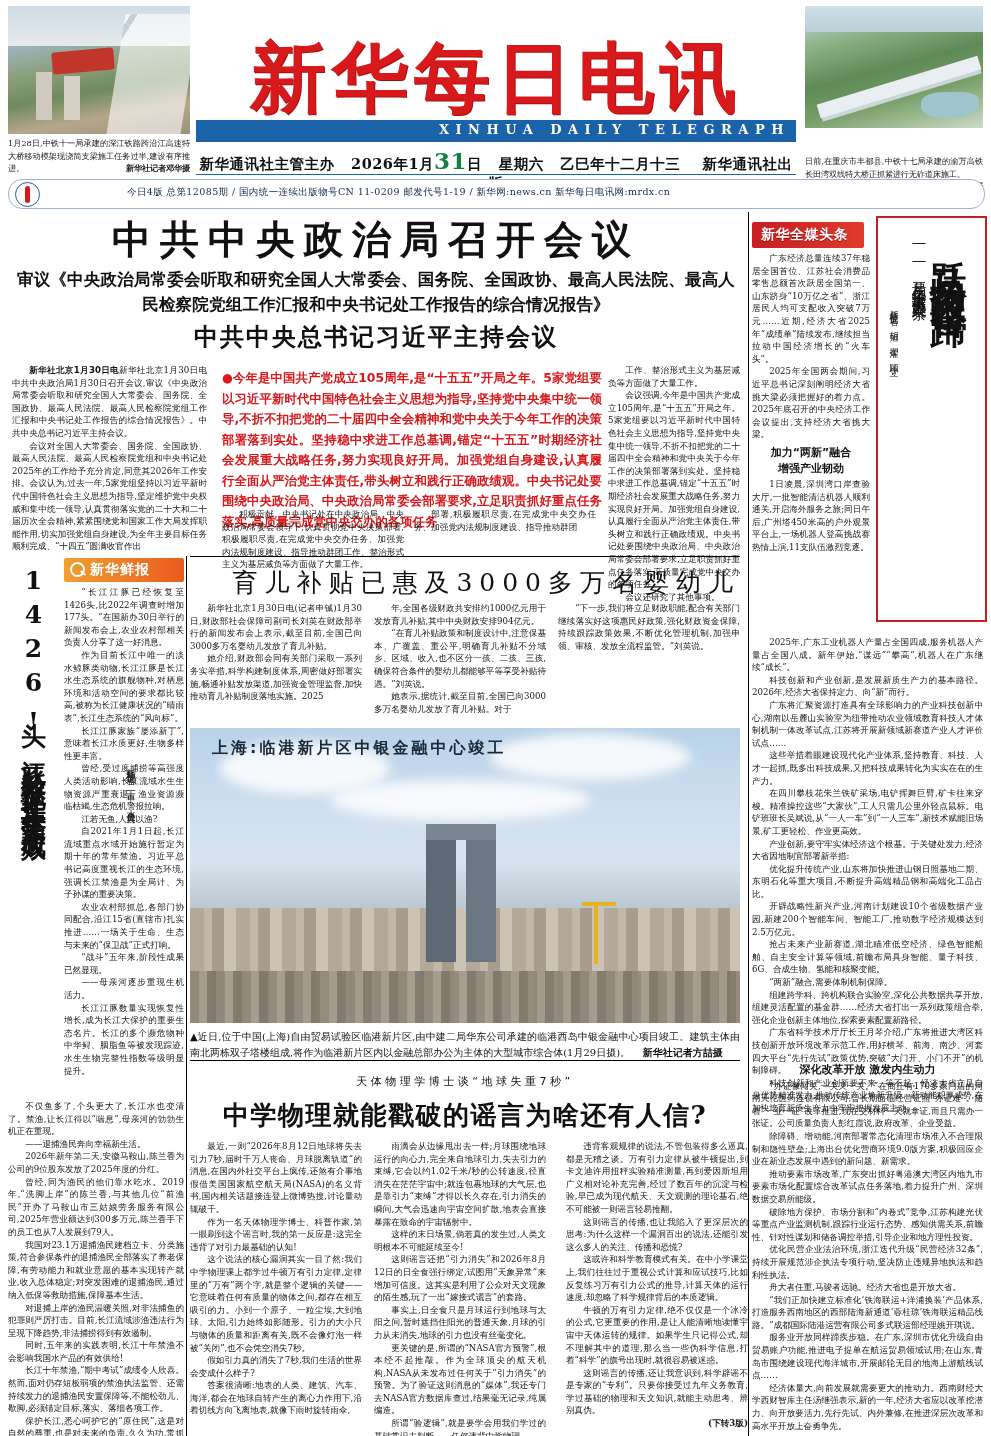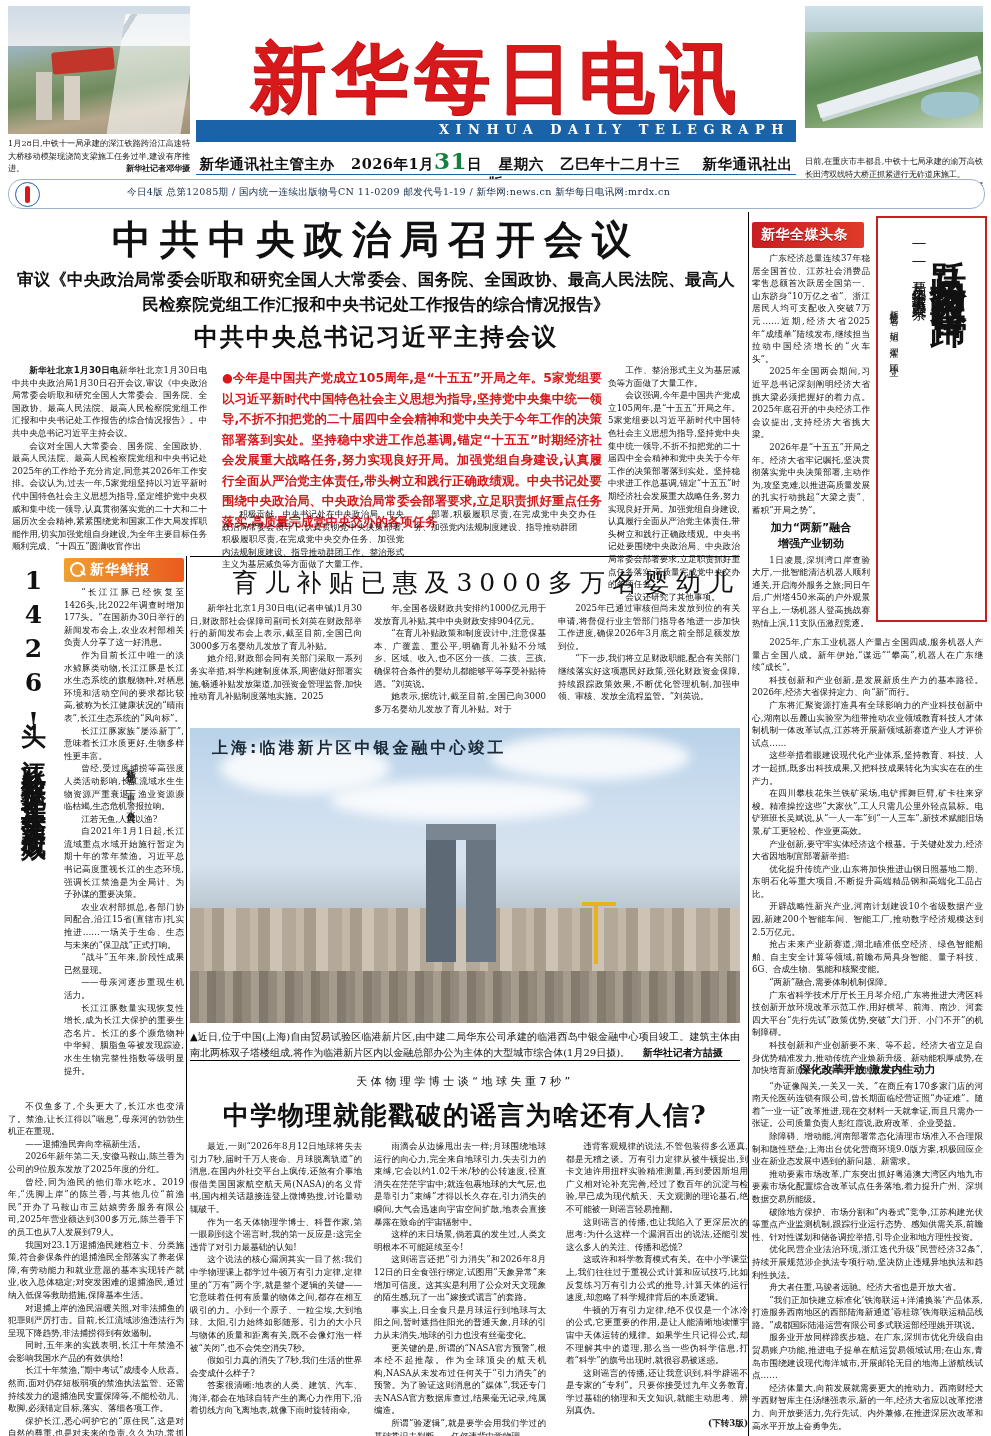--- a/index.html
+++ b/index.html
@@ -269,21 +269,20 @@
   <div class="mid-c1 bt">
       <p>新华社北京1月30日电(记者申铖)1月30日,财政部社会保障司副司长刘英在财政部举行的新闻发布会上表示,截至目前,全国已向3000多万名婴幼儿发放了育儿补贴。</p>
       <p>她介绍,财政部会同有关部门采取一系列务实举措,科学构建制度体系,周密做好部署实施,畅通补贴发放渠道,加强资金管理监督,加快推动育儿补贴制度落地实施。2025</p>
     </div>
   <div class="mid-c2 bt">
       <p>年,全国各级财政共安排约1000亿元用于发放育儿补贴,其中中央财政安排904亿元。</p>
       <p>“在育儿补贴政策和制度设计中,注意保基本、广覆盖、重公平,明确育儿补贴不分域乡、区域、收入,也不区分一孩、二孩、三孩,确保符合条件的婴幼儿都能够平等享受补贴待遇。”刘英说。</p>
       <p>她表示,据统计,截至目前,全国已向3000多万名婴幼儿发放了育儿补贴。对于</p>
     </div>
   <div class="mid-c3 bt">
-      <p>2025年已通过审核但尚未发放到位的有关申请,将督促行业主管部门指导各地进一步加快工作进度,确保2026年3月底之前全部足额发放到位。</p>
       <p>“下一步,我们将立足财政职能,配合有关部门继续落实好这项惠民好政策,强化财政资金保障,持续跟踪政策效果,不断优化管理机制,加强申领、审核、发放全流程监管。”刘英说。</p>
     </div>
 
   <div class="bigphoto">
     <div class="bp-cloud" style="left:30px;top:14px;width:170px;height:52px;"></div>
     <div class="bp-cloud" style="left:300px;top:6px;width:200px;height:46px;"></div>
     <div class="bp-cloud" style="left:140px;top:52px;width:260px;height:40px;"></div>
     <div class="bp-city"></div>
     <div class="bp-city2"></div>
     <div class="bp-towerA"></div>
@@ -330,37 +329,37 @@
   </div>
   <div class="vtitle-box">
     <div class="vtitle">跃马扬鞭自奋蹄</div>
     <div class="vsub">——开局之年经济大省挑大梁观察</div>
     <div class="vbyline2">新华社记者  胡旭  翟濯  顾小立</div>
   </div>
 
   <div class="rbody1 bt">
     <p>广东经济总量连续37年稳居全国首位、江苏社会消费品零售总额首次跃居全国第一、山东跻身“10万亿之省”、浙江居民人均可支配收入突破7万元……近期,经济大省2025年“成绩单”陆续发布,继续担当拉动中国经济增长的“火车头”。</p>
       <p>2025年全国两会期间,习近平总书记深刻阐明经济大省挑大梁必须把握好的着力点。2025年底召开的中央经济工作会议提出,支持经济大省挑大梁。</p>
-      <p>2026年是“十五五”开局之年。经济大省牢记嘱托,坚决贯彻落实党中央决策部署,主动作为,攻坚克难,以推进高质量发展的扎实行动挑起“大梁之责”、蓄积“开局之势”。</p>
     <div class="sec-h">加力“两新”融合</div>
     <div class="sec-h" style="margin-top:0;">增强产业韧劲</div>
     <p>1日凌晨,深圳湾口岸查验大厅,一批智能清洁机器人顺利通关,开启海外服务之旅;同日午后,广州塔450米高的户外观景平台上,一场机器人登高挑战赛热情上演,11支队伍激烈竞逐。</p>
   </div>
 
   <div class="rbody2 bt">
       <p>2025年,广东工业机器人产量占全国四成,服务机器人产量占全国八成。新年伊始,“谋远”“攀高”,机器人在广东继续“成长”。</p>
       <p>科技创新和产业创新,是发展新质生产力的基本路径。2026年,经济大省保持定力、向“新”而行。</p>
       <p>广东将汇聚资源打造具有全球影响力的产业科技创新中心,湖南以岳麓山实验室为纽带推动农业领域教育科技人才体制机制一体改革试点,江苏将开展新领域新赛道产业人才评价试点……</p>
       <p>这些举措着眼建设现代化产业体系,坚持教育、科技、人才一起抓,既多出科技成果,又把科技成果转化为实实在在的生产力。</p>
       <p>在四川攀枝花朱兰铁矿采场,电铲挥舞巨臂,矿卡往来穿梭。精准操控这些“大家伙”,工人只需几公里外轻点鼠标。电铲班班长吴斌说,从“一人一车”到“一人三车”,新技术赋能旧场景,矿工更轻松、作业更高效。</p>
       <p>产业创新,要守牢实体经济这个根基。于关键处发力,经济大省因地制宜部署新举措:</p>
       <p>优化提升传统产业,山东将加快推进山钢日照基地二期、东明石化等重大项目,不断提升高端精品钢和高端化工品占比。</p>
       <p>开辟战略性新兴产业,河南计划建设10个省级数据产业园,新建200个智能车间、智能工厂,推动数字经济规模达到2.5万亿元。</p>
       <p>抢占未来产业新赛道,湖北瞄准低空经济、绿色智能船舶、自主安全计算等领域,前瞻布局具身智能、量子科技、6G、合成生物、氢能和核聚变能。</p>
       <p>“两新”融合,需要体制机制保障。</p>
+      <p>组建跨学科、跨机构联合实验室,深化公共数据共享开放,组建灵活配置的基金群……经济大省打出一系列政策组合拳,强化企业创新主体地位,探索要素配置新路径。</p>
       <p>广东省科学技术厅厅长王月琴介绍,广东将推进大湾区科技创新开放环境改革示范工作,用好横琴、前海、南沙、河套四大平台“先行先试”政策优势,突破“大门开、小门不开”的机制障碍。</p>
       <p>科技创新和产业创新要不来、等不起。经济大省立足自身优势精准发力,推动传统产业焕新升级、新动能积厚成势,在加快培育新质生产力中牢牢把握发展主动。</p>
     </div>
 
   <div class="rbody3 bt">
     <div class="sec-h">深化改革开放    激发内生动力</div>
     <p>“办证像闯关,一关又一关。”在商丘有170多家门店的河南天伦医药连锁有限公司,曾长期面临经营证照“办证难”。随着“一业一证”改革推进,现在交材料一天就拿证,而且只需办一张证。公司质量负责人彭红霞说,政府改革、企业受益。</p>
       <p>除障碍、增动能,河南部署常态化清理市场准入不合理限制和隐性壁垒;上海出台优化营商环境9.0版方案,积极回应企业在新业态发展中遇到的新问题、新需求。</p>
       <p>推动要素市场改革,广东突出抓好粤港澳大湾区内地九市要素市场化配置综合改革试点任务落地,着力提升广州、深圳数据交易所能级。</p>
       <p>破除地方保护、市场分割和“内卷式”竞争,江苏构建光伏等重点产业监测机制,跟踪行业运行态势、感知供需关系,前瞻性、针对性谋划和储备调控举措,引导企业和地方理性投资。</p>

